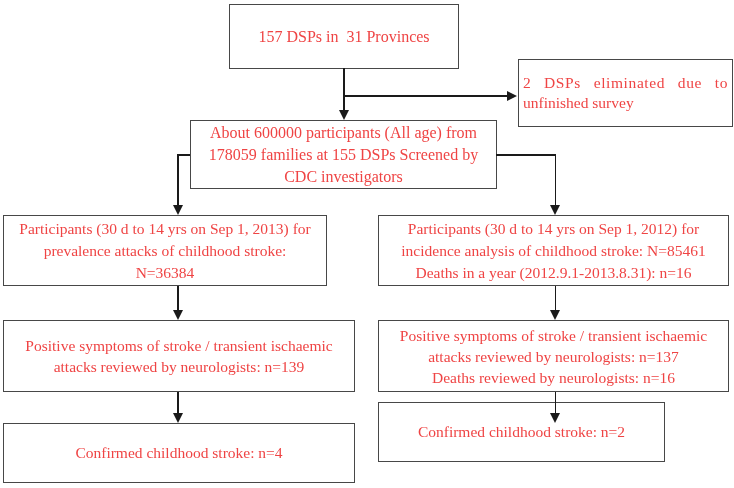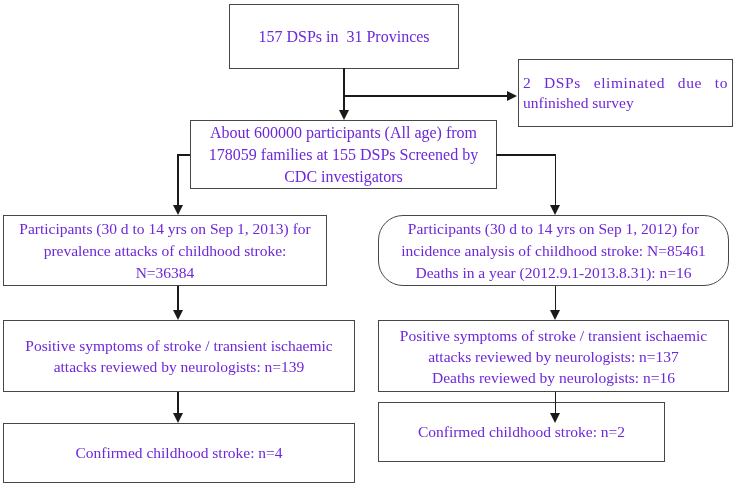--- a/index.html
+++ b/index.html
@@ -2,21 +2,21 @@
 <html><head>
 <meta charset="utf-8">
 <style>
   html, body { margin: 0; padding: 0; background: #ffffff; }
   #canvas {
     position: relative;
     width: 734px;
     height: 488px;
     background: #ffffff;
     font-family: "Liberation Serif", "DejaVu Serif", serif;
-    color: #6d28d9;
+    color: #ef4444;
     overflow: hidden;
   }
   .box {
     position: absolute;
     box-sizing: border-box;
     border: 1.5px solid #474747;
     background: #ffffff;
     display: flex;
     flex-direction: column;
     justify-content: center;
@@ -29,21 +29,21 @@
   }
   
   #b-dsps      { left: 229px; top: 4px;   width: 230px; height: 65px; font-size: 16px;   line-height: 22px; }
   #b-elim      { left: 518px; top: 59px;  width: 215px; height: 68px; font-size: 15.5px; line-height: 20px;
                  align-items: stretch; padding: 0 4px; }
   #b-elim .line { white-space: normal; }
   #b-elim .line-justify { text-align: justify; text-align-last: justify; letter-spacing: 0.6px; }
   #b-elim .line-left    { text-align: left; }
   #b-screened  { left: 190px; top: 120px; width: 307px; height: 69px; font-size: 16px;   line-height: 22px; align-items: flex-end; }
   #b-prev      { left: 3px;   top: 215px; width: 324px; height: 71px; font-size: 15.5px; line-height: 22px; }
-  #b-inc       { left: 378px; top: 215px; width: 351px; height: 71px; font-size: 15.5px; line-height: 22px; border-radius: 25px; }
+  #b-inc       { left: 378px; top: 215px; width: 351px; height: 71px; font-size: 15.5px; line-height: 22px; }
   #b-pos-prev  { left: 3px;   top: 320px; width: 352px; height: 72px; font-size: 15.5px; line-height: 21px; }
   #b-pos-inc   { left: 378px; top: 320px; width: 351px; height: 72px; font-size: 15.5px; line-height: 21px; }
   #b-conf-prev { left: 3px;   top: 423px; width: 352px; height: 60px; font-size: 15.5px; line-height: 20px; }
   #b-conf-inc  { left: 378px; top: 402px; width: 287px; height: 60px; font-size: 15.5px; line-height: 20px; }
 
   .vline, .hline { position: absolute; background: #1a1a1a; }
   .vline { width: 1.5px; }
   .hline { height: 1.5px; }
   .arrow-down {
     position: absolute; width: 0; height: 0;

